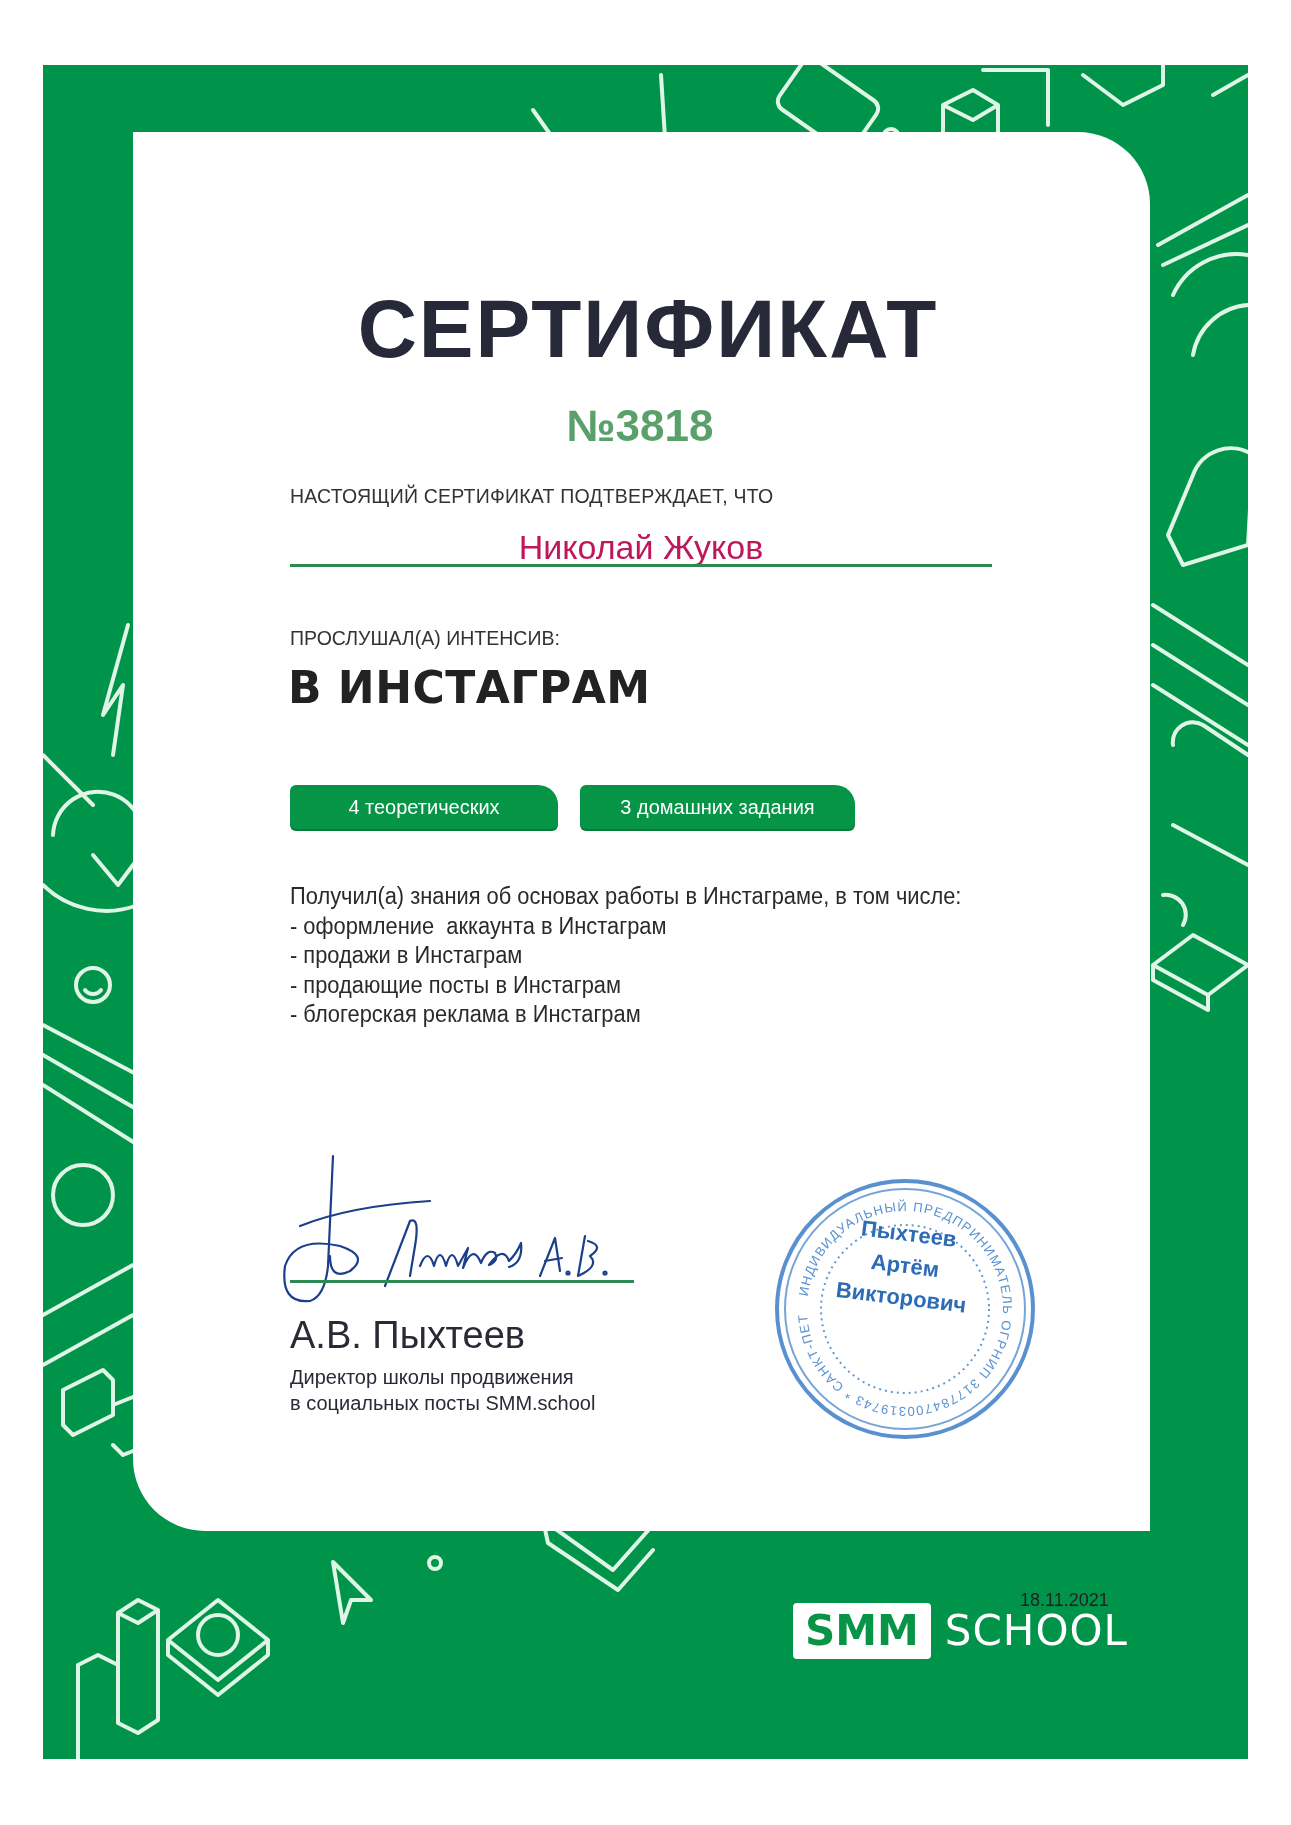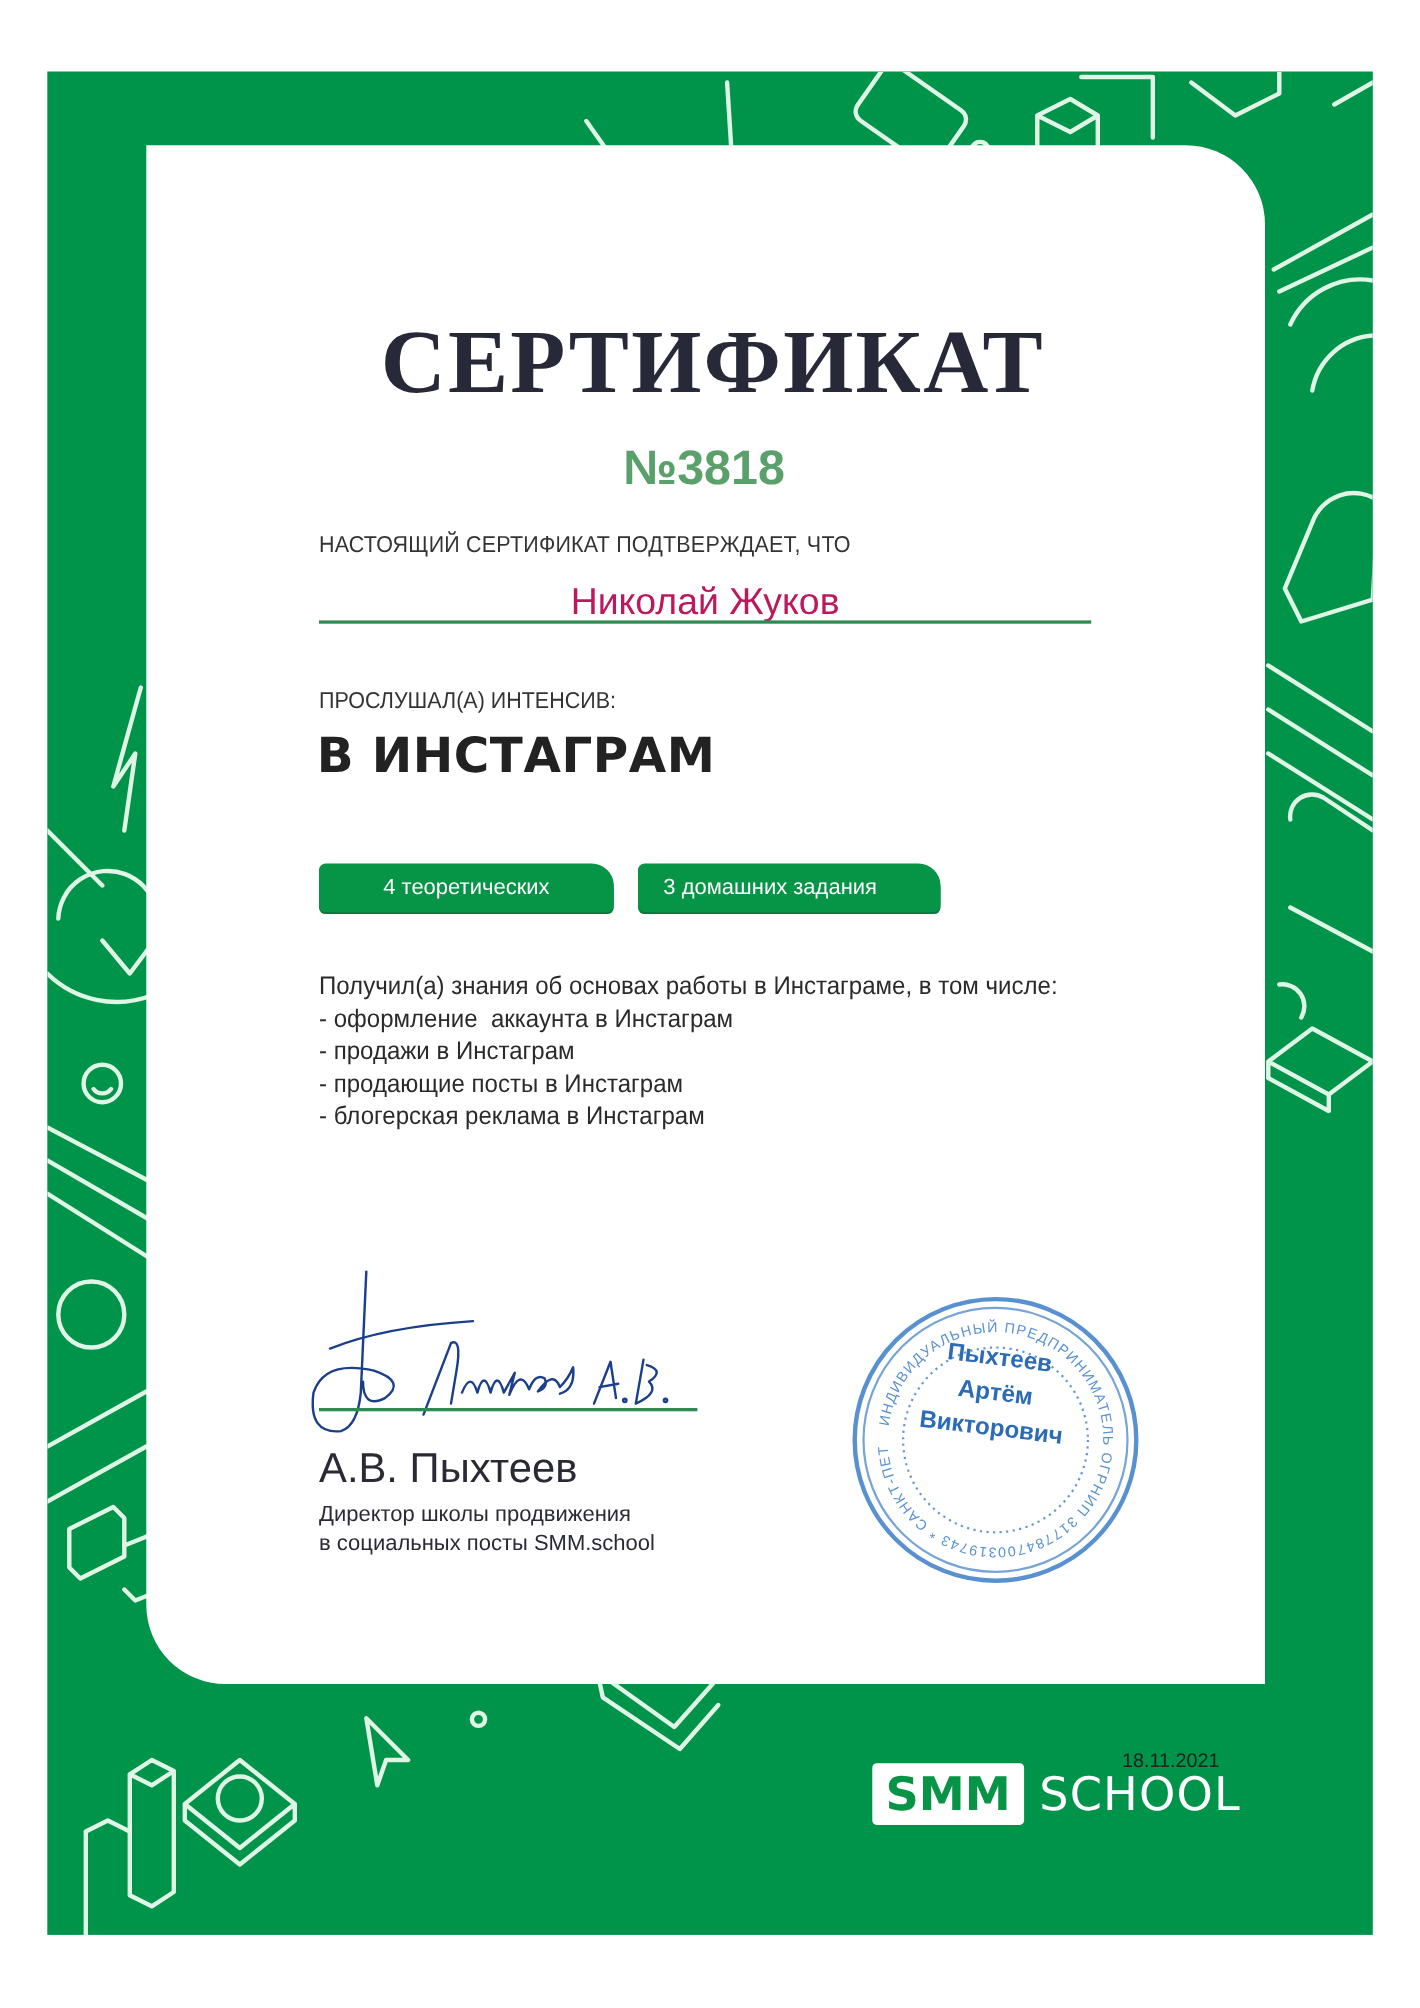--- a/index.html
+++ b/index.html
@@ -8,42 +8,42 @@
 
   .frame { position: absolute; left: 43px; top: 65px; width: 1205px; height: 1694px;
            background: #00944a; overflow: hidden; }
   .deco { position: absolute; left: 0; top: 0; width: 1205px; height: 1694px; }
   .deco * { fill: none; stroke: #dff5e6; stroke-width: 4; stroke-linejoin: round; stroke-linecap: round; }
 
   .card { position: absolute; left: 133px; top: 132px; width: 1017px; height: 1399px;
           background: #ffffff; border-top-right-radius: 72px; border-bottom-left-radius: 72px; }
 
   .title { position: absolute; left: 288px; top: 288px; width: 720px;
-           font-family: Liberation Serif, serif; font-weight: bold;
+           font-family: Liberation Sans, sans-serif; font-weight: bold;
            font-size: 82px; letter-spacing: 2px; color: #272838; line-height: 1; text-align: center; }
   .number { position: absolute; left: 280px; top: 404px; width: 720px; text-align: center;
             font-family: "Liberation Sans", sans-serif; font-weight: bold; font-size: 44px;
             color: #5aa06a; line-height: 1; }
 
   .confirm { position: absolute; left: 290px; top: 484px; font-size: 21px; color: #333;
              font-family: "Liberation Sans", sans-serif; letter-spacing: 0.2px; transform: scaleX(0.93); transform-origin: left; }
   .recipient { position: absolute; left: 290px; top: 528px; width: 702px; text-align: center;
                font-size: 34px; color: #be185d; font-family: "Liberation Sans", sans-serif; }
   .recipient-line { position: absolute; left: 290px; top: 564px; width: 702px; height: 3px; background: #2d8a52; }
 
   .listened { position: absolute; left: 290px; top: 626px; font-size: 21px; color: #333;
               transform: scaleX(0.93); transform-origin: left; }
   .course { position: absolute; left: 288px; top: 660px; font-family: "DejaVu Sans", sans-serif;
             font-weight: bold; font-size: 44px; color: #222; line-height: 55px; letter-spacing: 0.5px; }
   .chips { position: absolute; left: 290px; top: 785px; display: flex; gap: 22px; }
   .chip { height: 44px; padding: 0 23px; background: #069447; color: #fff;
           border-radius: 6px 20px 6px 6px; font-size: 20px; line-height: 44px;
           box-shadow: 0 2px 0 #0a7a3c; }
   .chip.c1 { width: 268px; box-sizing: border-box; text-align: center; }
-  .chip.c2 { width: 275px; box-sizing: border-box; }
+  .chip.c2 { width: 275px; box-sizing: border-box; text-align: center; }
 
   .summary { position: absolute; left: 290px; top: 882px; font-size: 23px; color: #2a2a2a;
              line-height: 29.5px; transform: scaleX(0.95); transform-origin: left; }
   .summary div { white-space: pre; }
 
   .sig-svg { position: absolute; left: 270px; top: 1146px; width: 400px; height: 160px; }
   .sig-line { position: absolute; left: 290px; top: 1280px; width: 344px; height: 3px; background: #2d8a52; }
   .director-name { position: absolute; left: 290px; top: 1314px; font-size: 38px; color: #2a2a36; }
   .director-role { position: absolute; left: 290px; top: 1364px; font-size: 20px; color: #2a2a36; line-height: 26px; }
 

